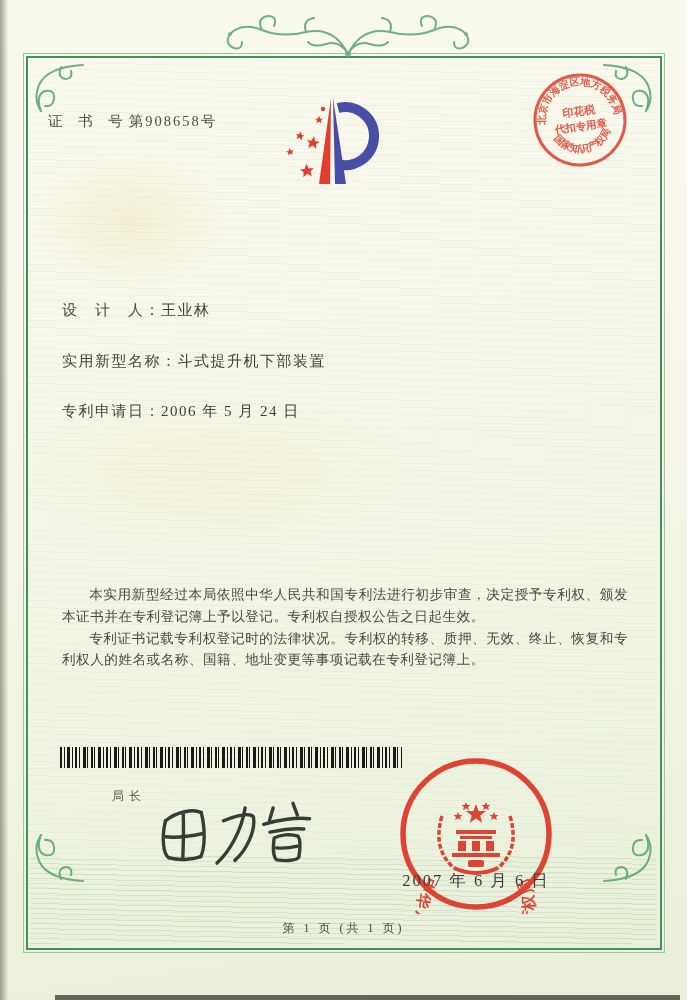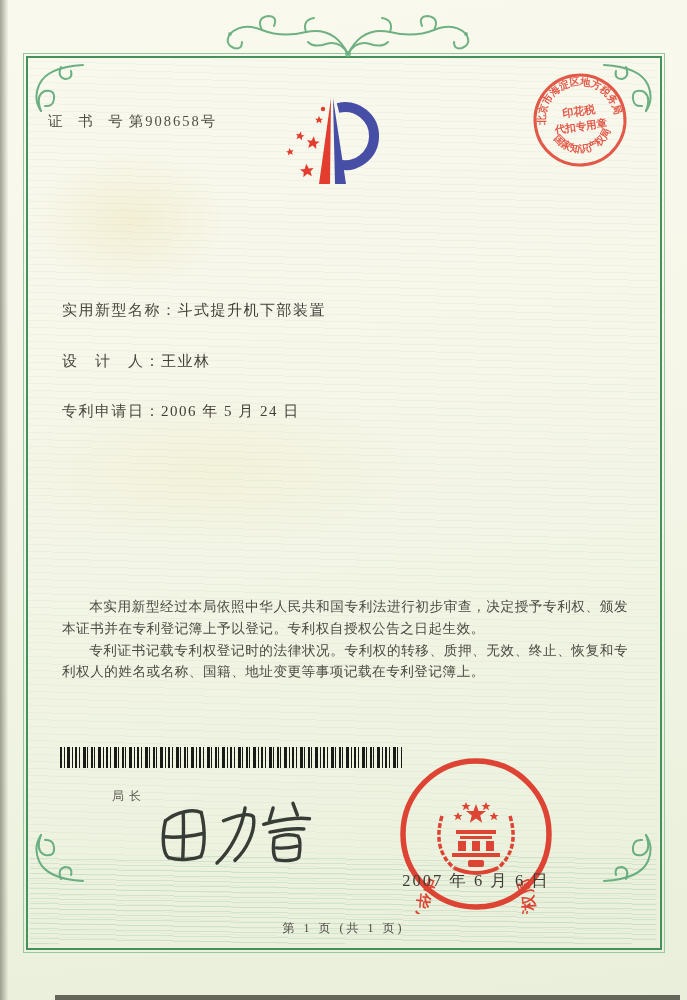--- a/index.html
+++ b/index.html
@@ -32,21 +32,21 @@
   
   .cert-no{position:absolute;left:48px;top:112px;font-size:14.5px;letter-spacing:2px;color:#4e4e45;}
   .cert-no .lbl{letter-spacing:6px;}
   .logo{position:absolute;left:276px;top:92px;width:124px;height:100px;}
   .tax-stamp{position:absolute;left:530px;top:70px;width:100px;height:100px;opacity:.88;transform:rotate(-8deg);}
   .title{position:absolute;left:0;top:214px;width:100%;text-align:center;
     font-size:38px;font-weight:700;letter-spacing:7px;color:#33332e;}
   .fields{position:absolute;left:62px;top:301px;width:560px;}
   .field-row{height:50.5px;font-size:15px;color:#48483f;letter-spacing:1.5px;}
   .field-row .val{color:#413f38;}
-  .body-text{position:absolute;left:62px;top:596px;width:566px;font-size:13.6px;line-height:21.8px;
+  .body-text{position:absolute;left:62px;top:584px;width:566px;font-size:13.6px;line-height:21.8px;
     color:#4b4a42;text-align:justify;letter-spacing:.5px;}
   .body-text p{margin:0;text-indent:2em;}
   .barcode{position:absolute;left:60px;top:747px;width:342px;height:21px;
     background:repeating-linear-gradient(90deg,
       #191915 0 2px, rgba(0,0,0,0) 2px 3.5px,
       #191915 3.5px 4.5px, rgba(0,0,0,0) 4.5px 7.5px,
       #191915 7.5px 10.5px, rgba(0,0,0,0) 10.5px 12px,
       #191915 12px 13px, rgba(0,0,0,0) 13px 15.5px);}
   .director{position:absolute;left:112px;top:788px;font-size:12px;letter-spacing:5px;color:#5a5a50;}
   .signature{position:absolute;left:156px;top:794px;width:178px;height:80px;transform:rotate(-2deg);}
@@ -149,24 +149,24 @@
     <text font-size="10" fill="#e04433" font-weight="bold">
       <textPath href="#taxBottom" startOffset="50%" text-anchor="middle">国家知识产权局</textPath>
     </text>
     <text x="50" y="45" font-size="11" fill="#e04433" font-weight="bold" text-anchor="middle">印花税</text>
     <text x="50" y="60" font-size="10.5" fill="#e04433" font-weight="bold" text-anchor="middle">代扣专用章</text>
   </svg>
 
 
   <div class="fields">
     <div class="field-row">
-      <span class="lbl">实用新型名称：</span><span class="val">斗式提升机下部装置</span>
+      <span class="lbl">设　计　人：</span><span class="val">王业林</span>
     </div>
     <div class="field-row">
-      <span class="lbl">设　计　人：</span><span class="val">王业林</span>
+      <span class="lbl">实用新型名称：</span><span class="val">斗式提升机下部装置</span>
     </div>
     <div class="field-row">
       <span class="lbl">专利申请日：</span><span class="val">2006 年 5 月 24 日</span>
     </div>
   </div>
 
   <div class="body-text">
     <p>本实用新型经过本局依照中华人民共和国专利法进行初步审查，决定授予专利权、颁发本证书并在专利登记簿上予以登记。专利权自授权公告之日起生效。</p>
     <p>专利证书记载专利权登记时的法律状况。专利权的转移、质押、无效、终止、恢复和专利权人的姓名或名称、国籍、地址变更等事项记载在专利登记簿上。</p>
   </div>

